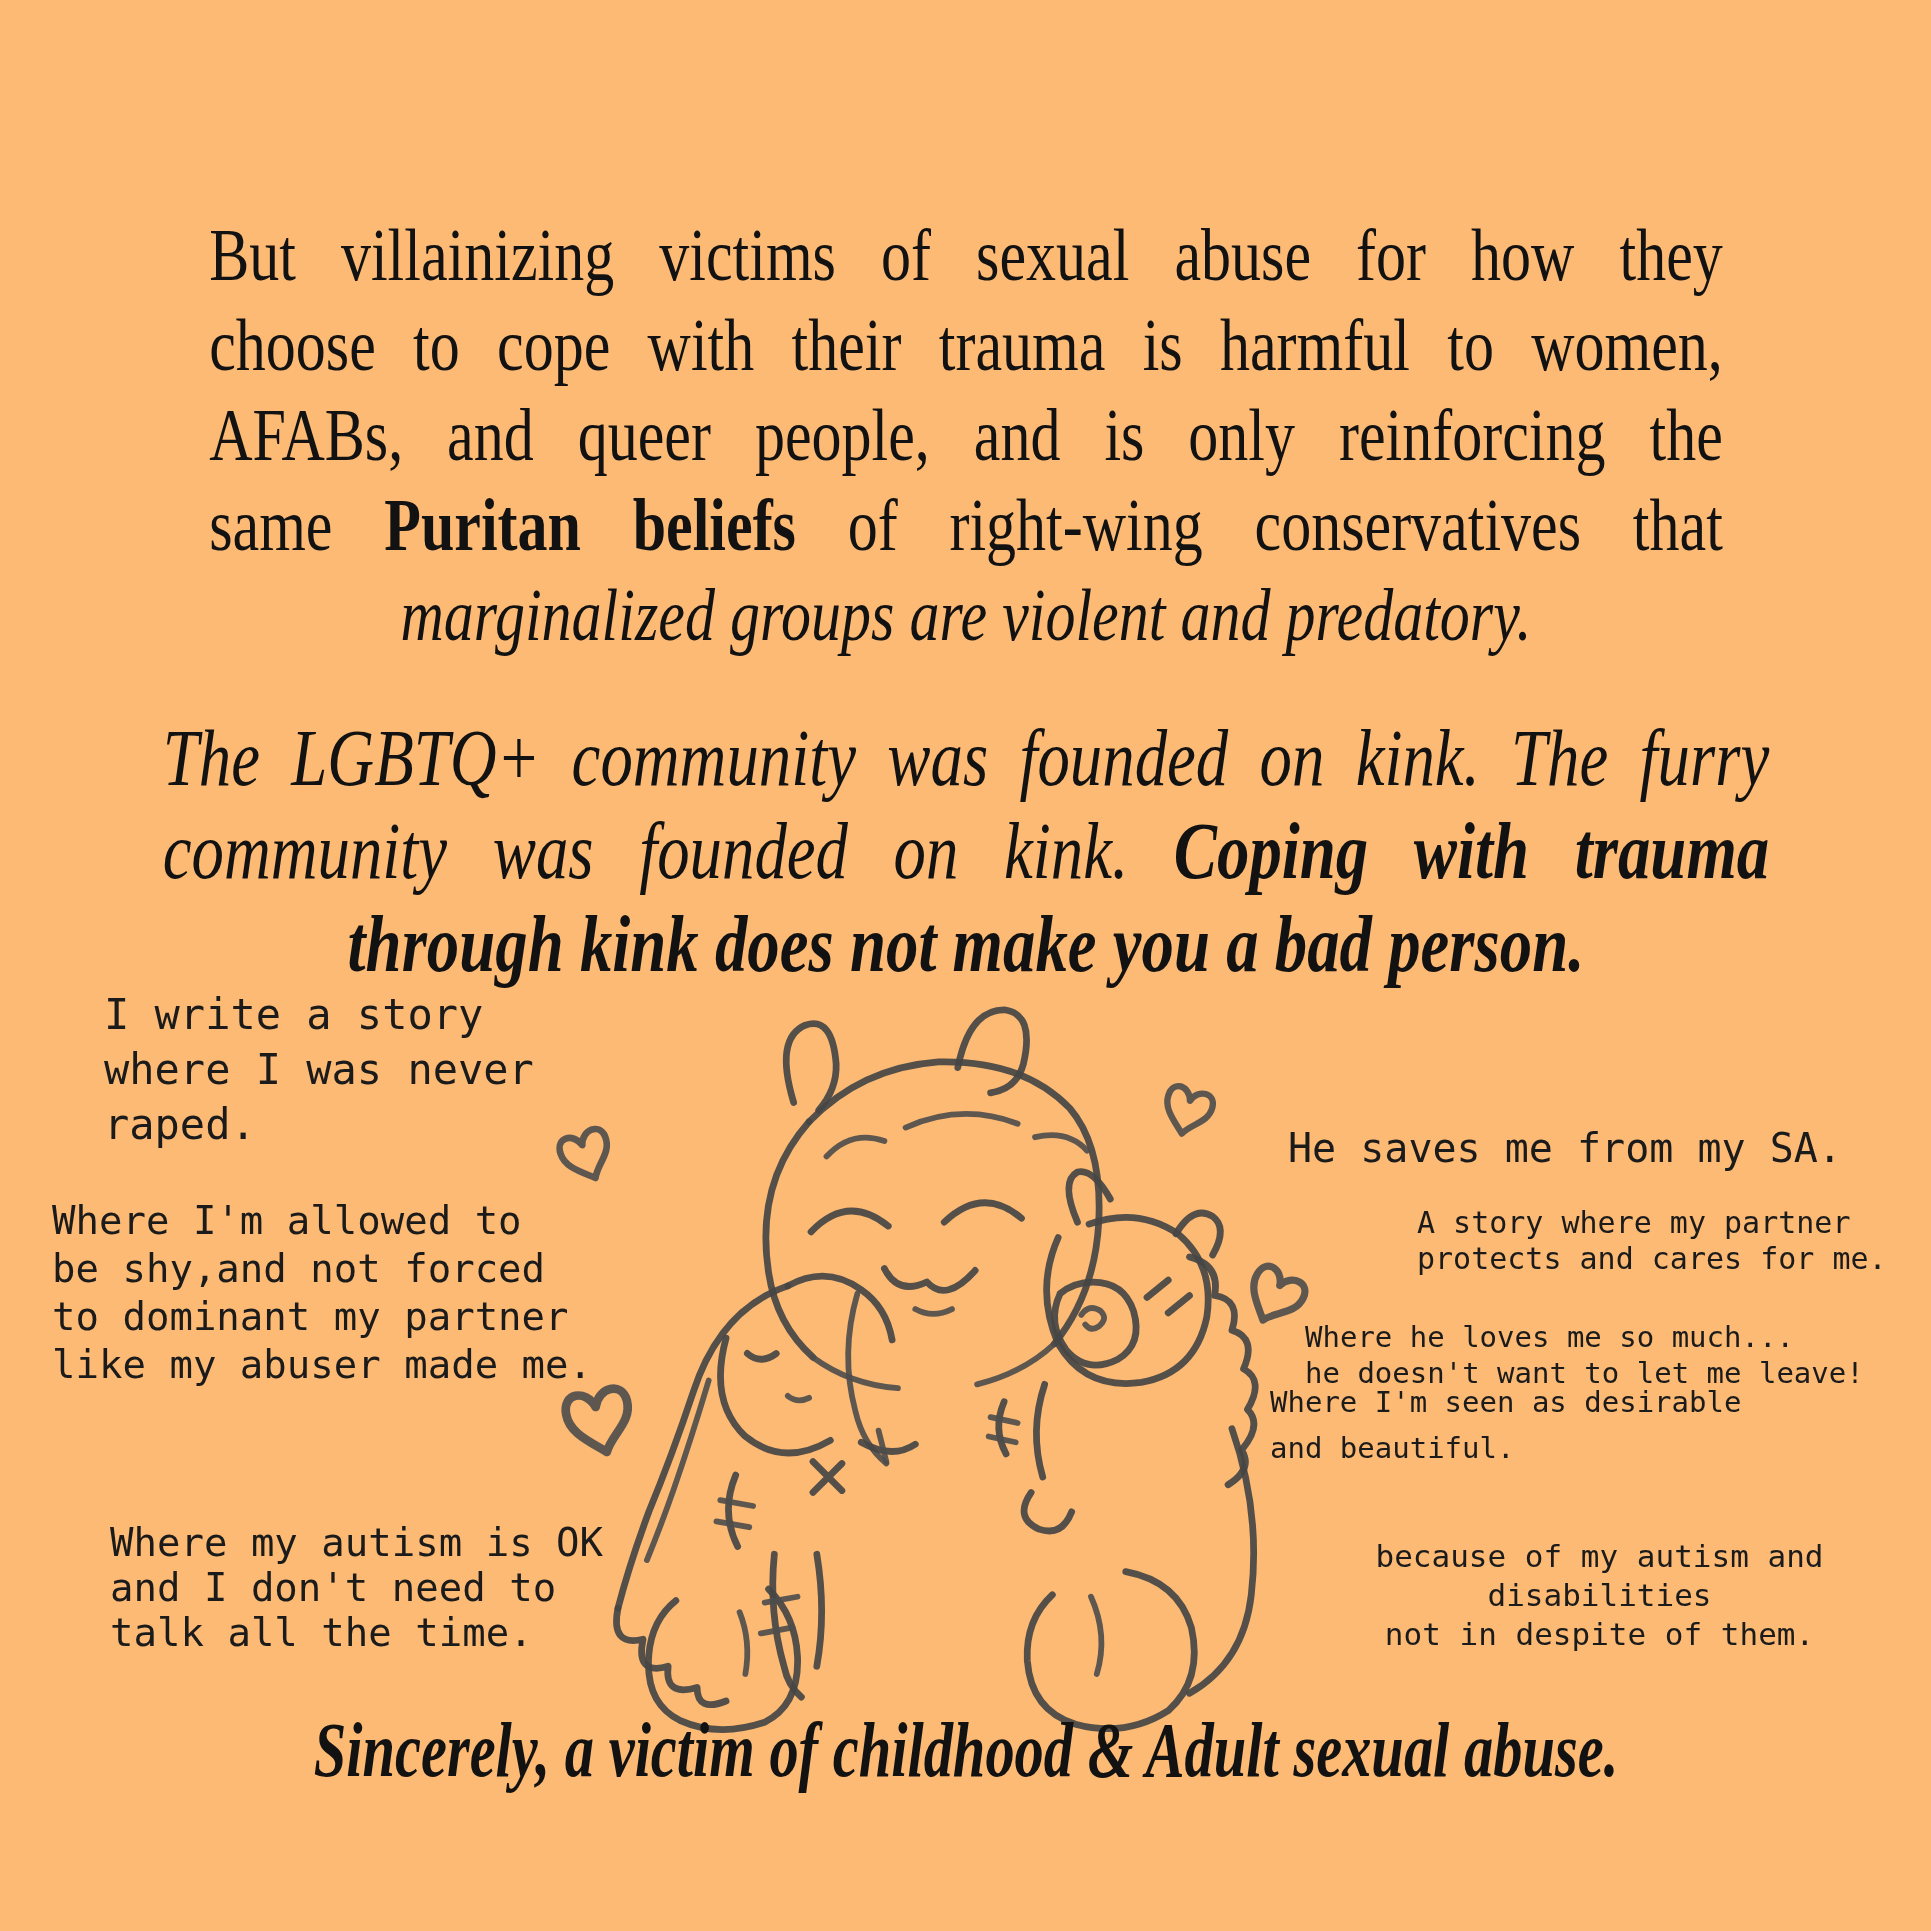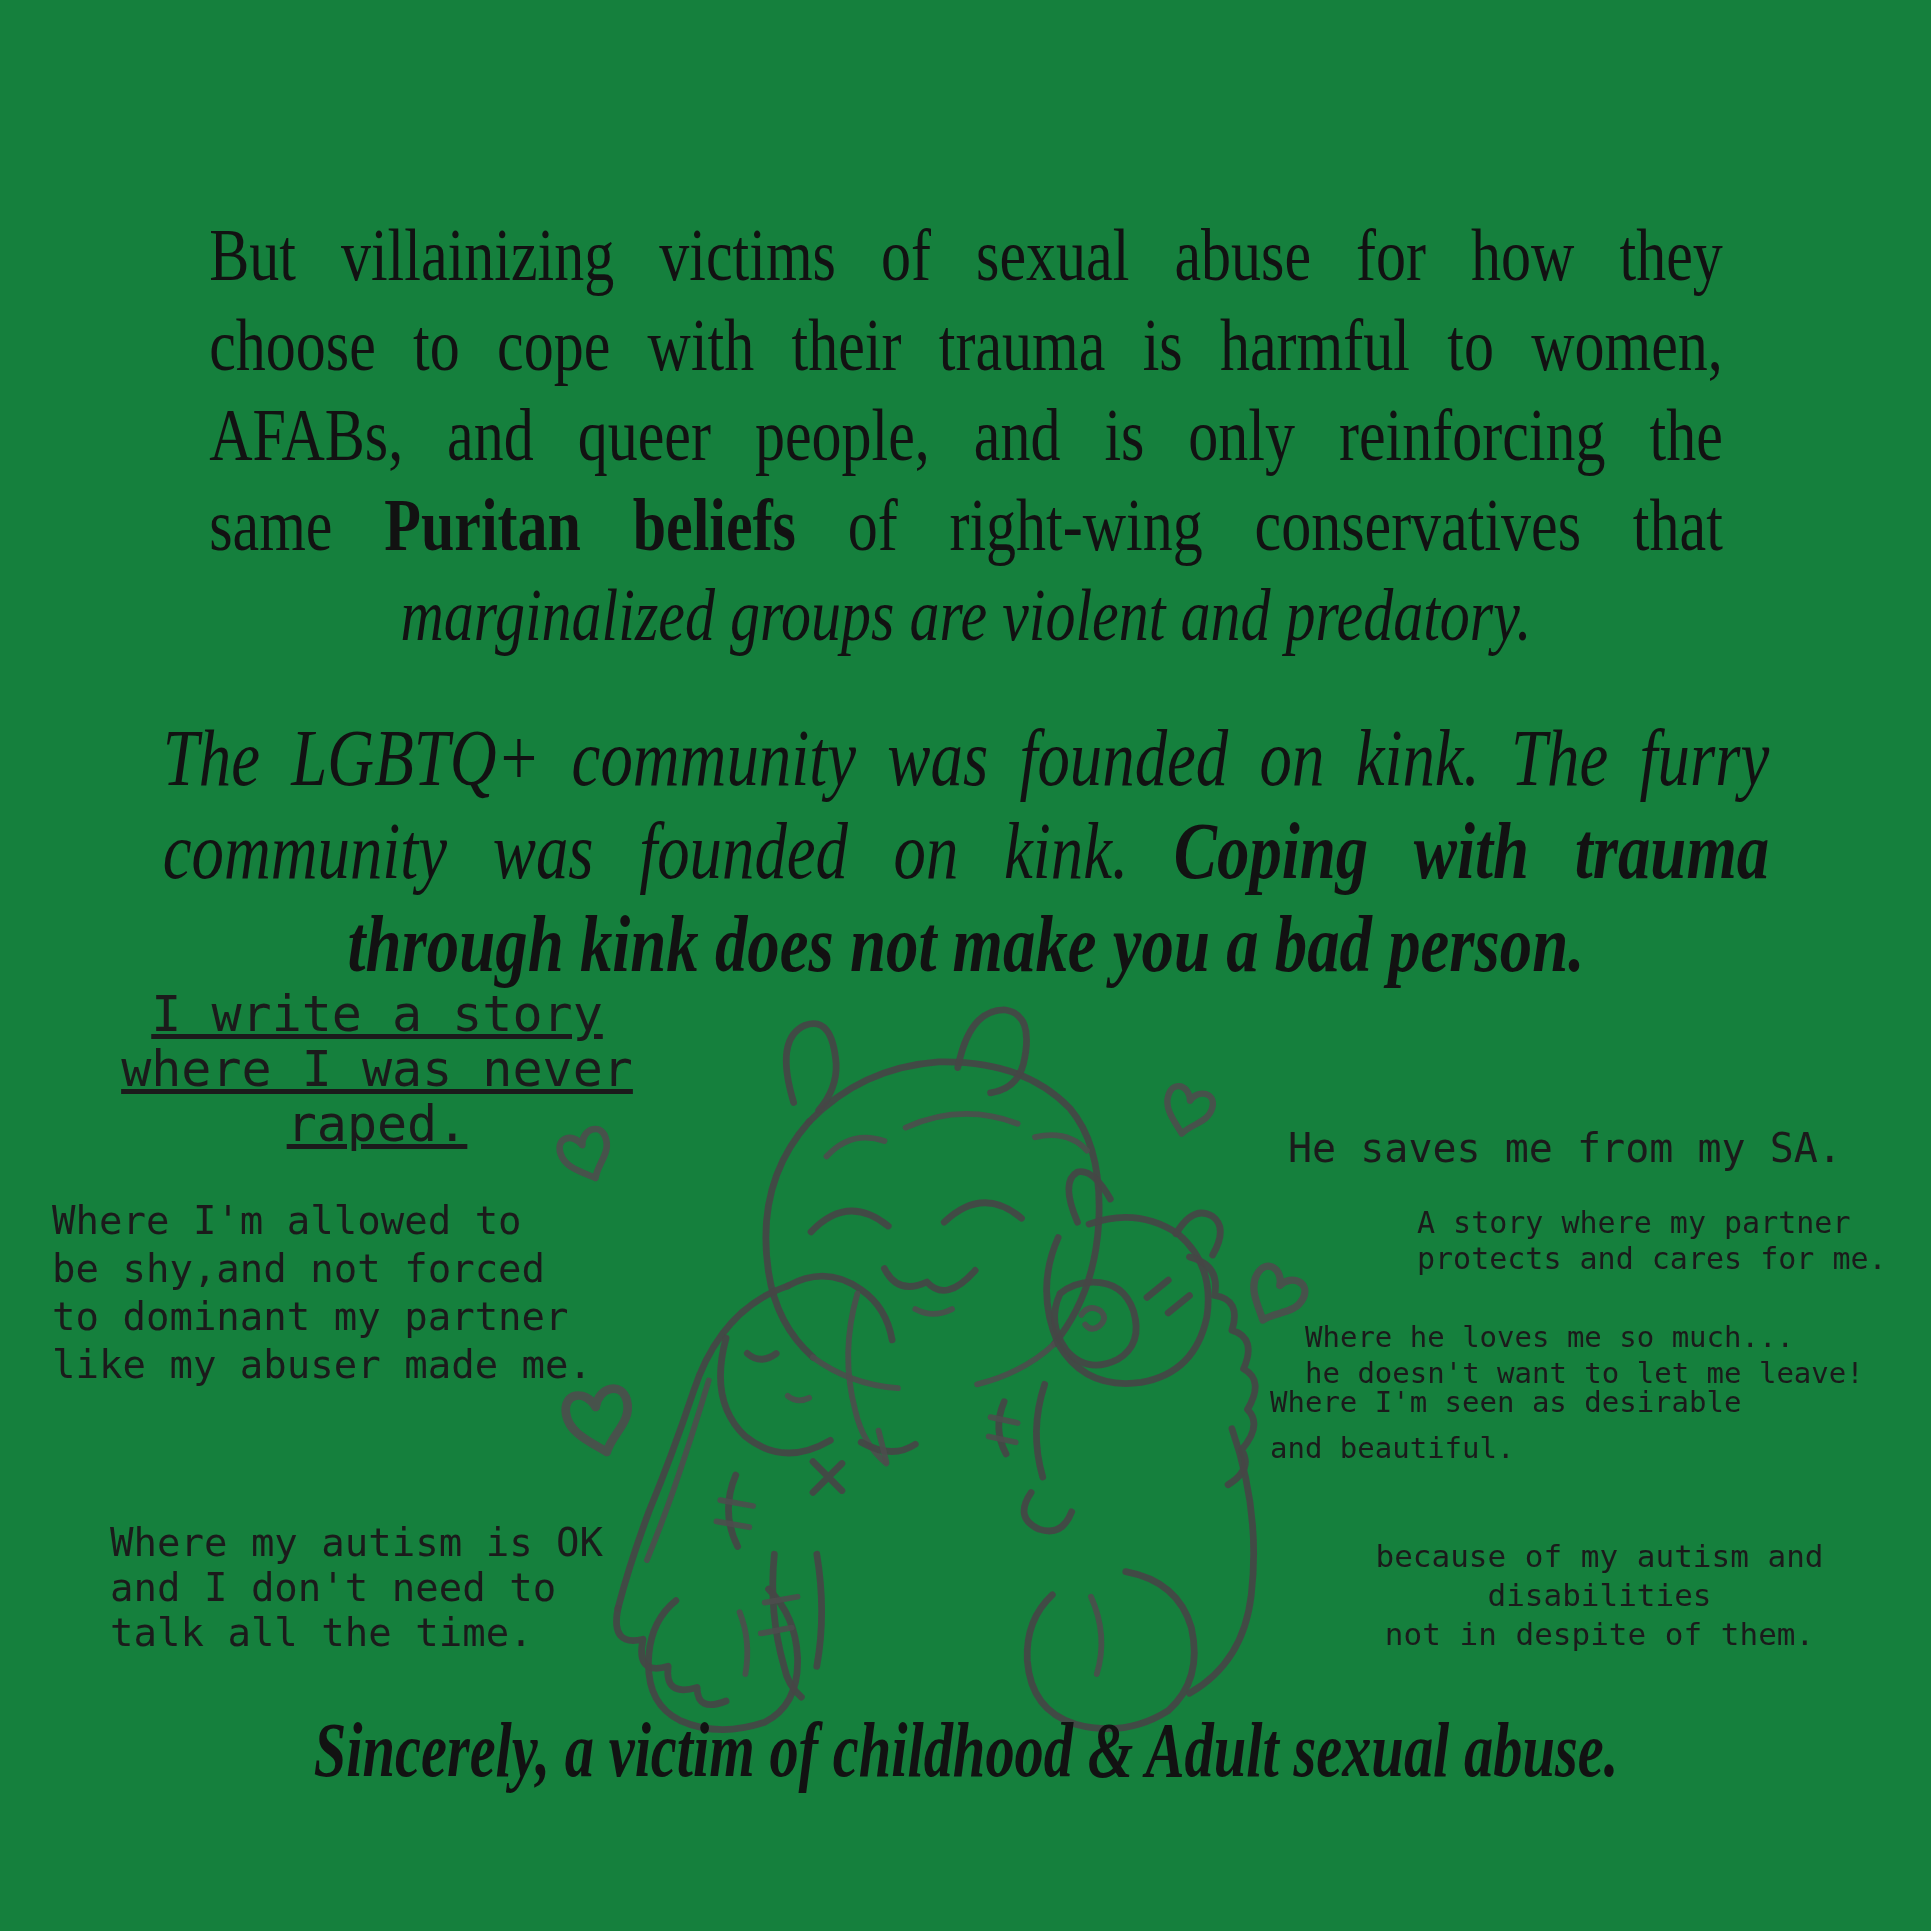--- a/index.html
+++ b/index.html
@@ -1,31 +1,31 @@
 <!DOCTYPE html>
 <html><head>
 <meta charset="utf-8">
 <style>
   html,body{margin:0;padding:0;background:#fff;}
-  .page{position:relative;width:1931px;height:1931px;background:#15803d;overflow:hidden;}
+  .page{position:relative;width:1931px;height:1931px;background:#fdba74;overflow:hidden;}
 
   
   .para{position:absolute;left:50%;color:#121212;font-family:"Liberation Serif",serif;}
   #intro{top:210px;width:1892px;margin-left:-946px;font-size:75px;line-height:90px;
          transform:scaleX(.80);transform-origin:50% 0;}
   #kink{top:712px;width:2008px;margin-left:-1004px;font-size:81px;line-height:93px;
         transform:scaleX(.80);transform-origin:50% 0;}
   .rl{text-align:justify;text-align-last:justify;text-justify:inter-word;}
   .rl.center{text-align:center;text-align-last:center;}
   .b{font-weight:700;}
   .i{font-style:italic;}
 
   
   .mono{position:absolute;font-family:"DejaVu Sans Mono",monospace;color:#1b1b1b;white-space:pre-line;}
-  #note-story{left:104px;top:987px;width:546px;font-size:50px;line-height:55px;text-align:center;text-decoration:underline;}
+  #note-story{left:104px;top:987px;width:546px;font-size:42px;line-height:55px;text-align:left;}
   #note-shy{left:52px;top:1197px;font-size:39px;line-height:48px;}
   #note-autism{left:88px;top:1520px;font-size:39px;line-height:45px;margin-left:22px;}
   #note-rescue{left:1239px;top:973px;font-size:39px;line-height:51px;}
   #note-saves{left:1288px;top:1124px;font-size:40px;line-height:48px;}
   #note-protects{left:1373px;top:1205px;font-size:30px;line-height:36px;margin-left:44px;}
   #note-loves{left:1305px;top:1319px;font-size:29px;line-height:36px;}
   #note-desirable{left:1270px;top:1379px;font-size:29px;line-height:46px;}
   #note-because{left:1273px;top:1537px;width:653px;font-size:31px;line-height:39px;text-align:center;}
 
   

